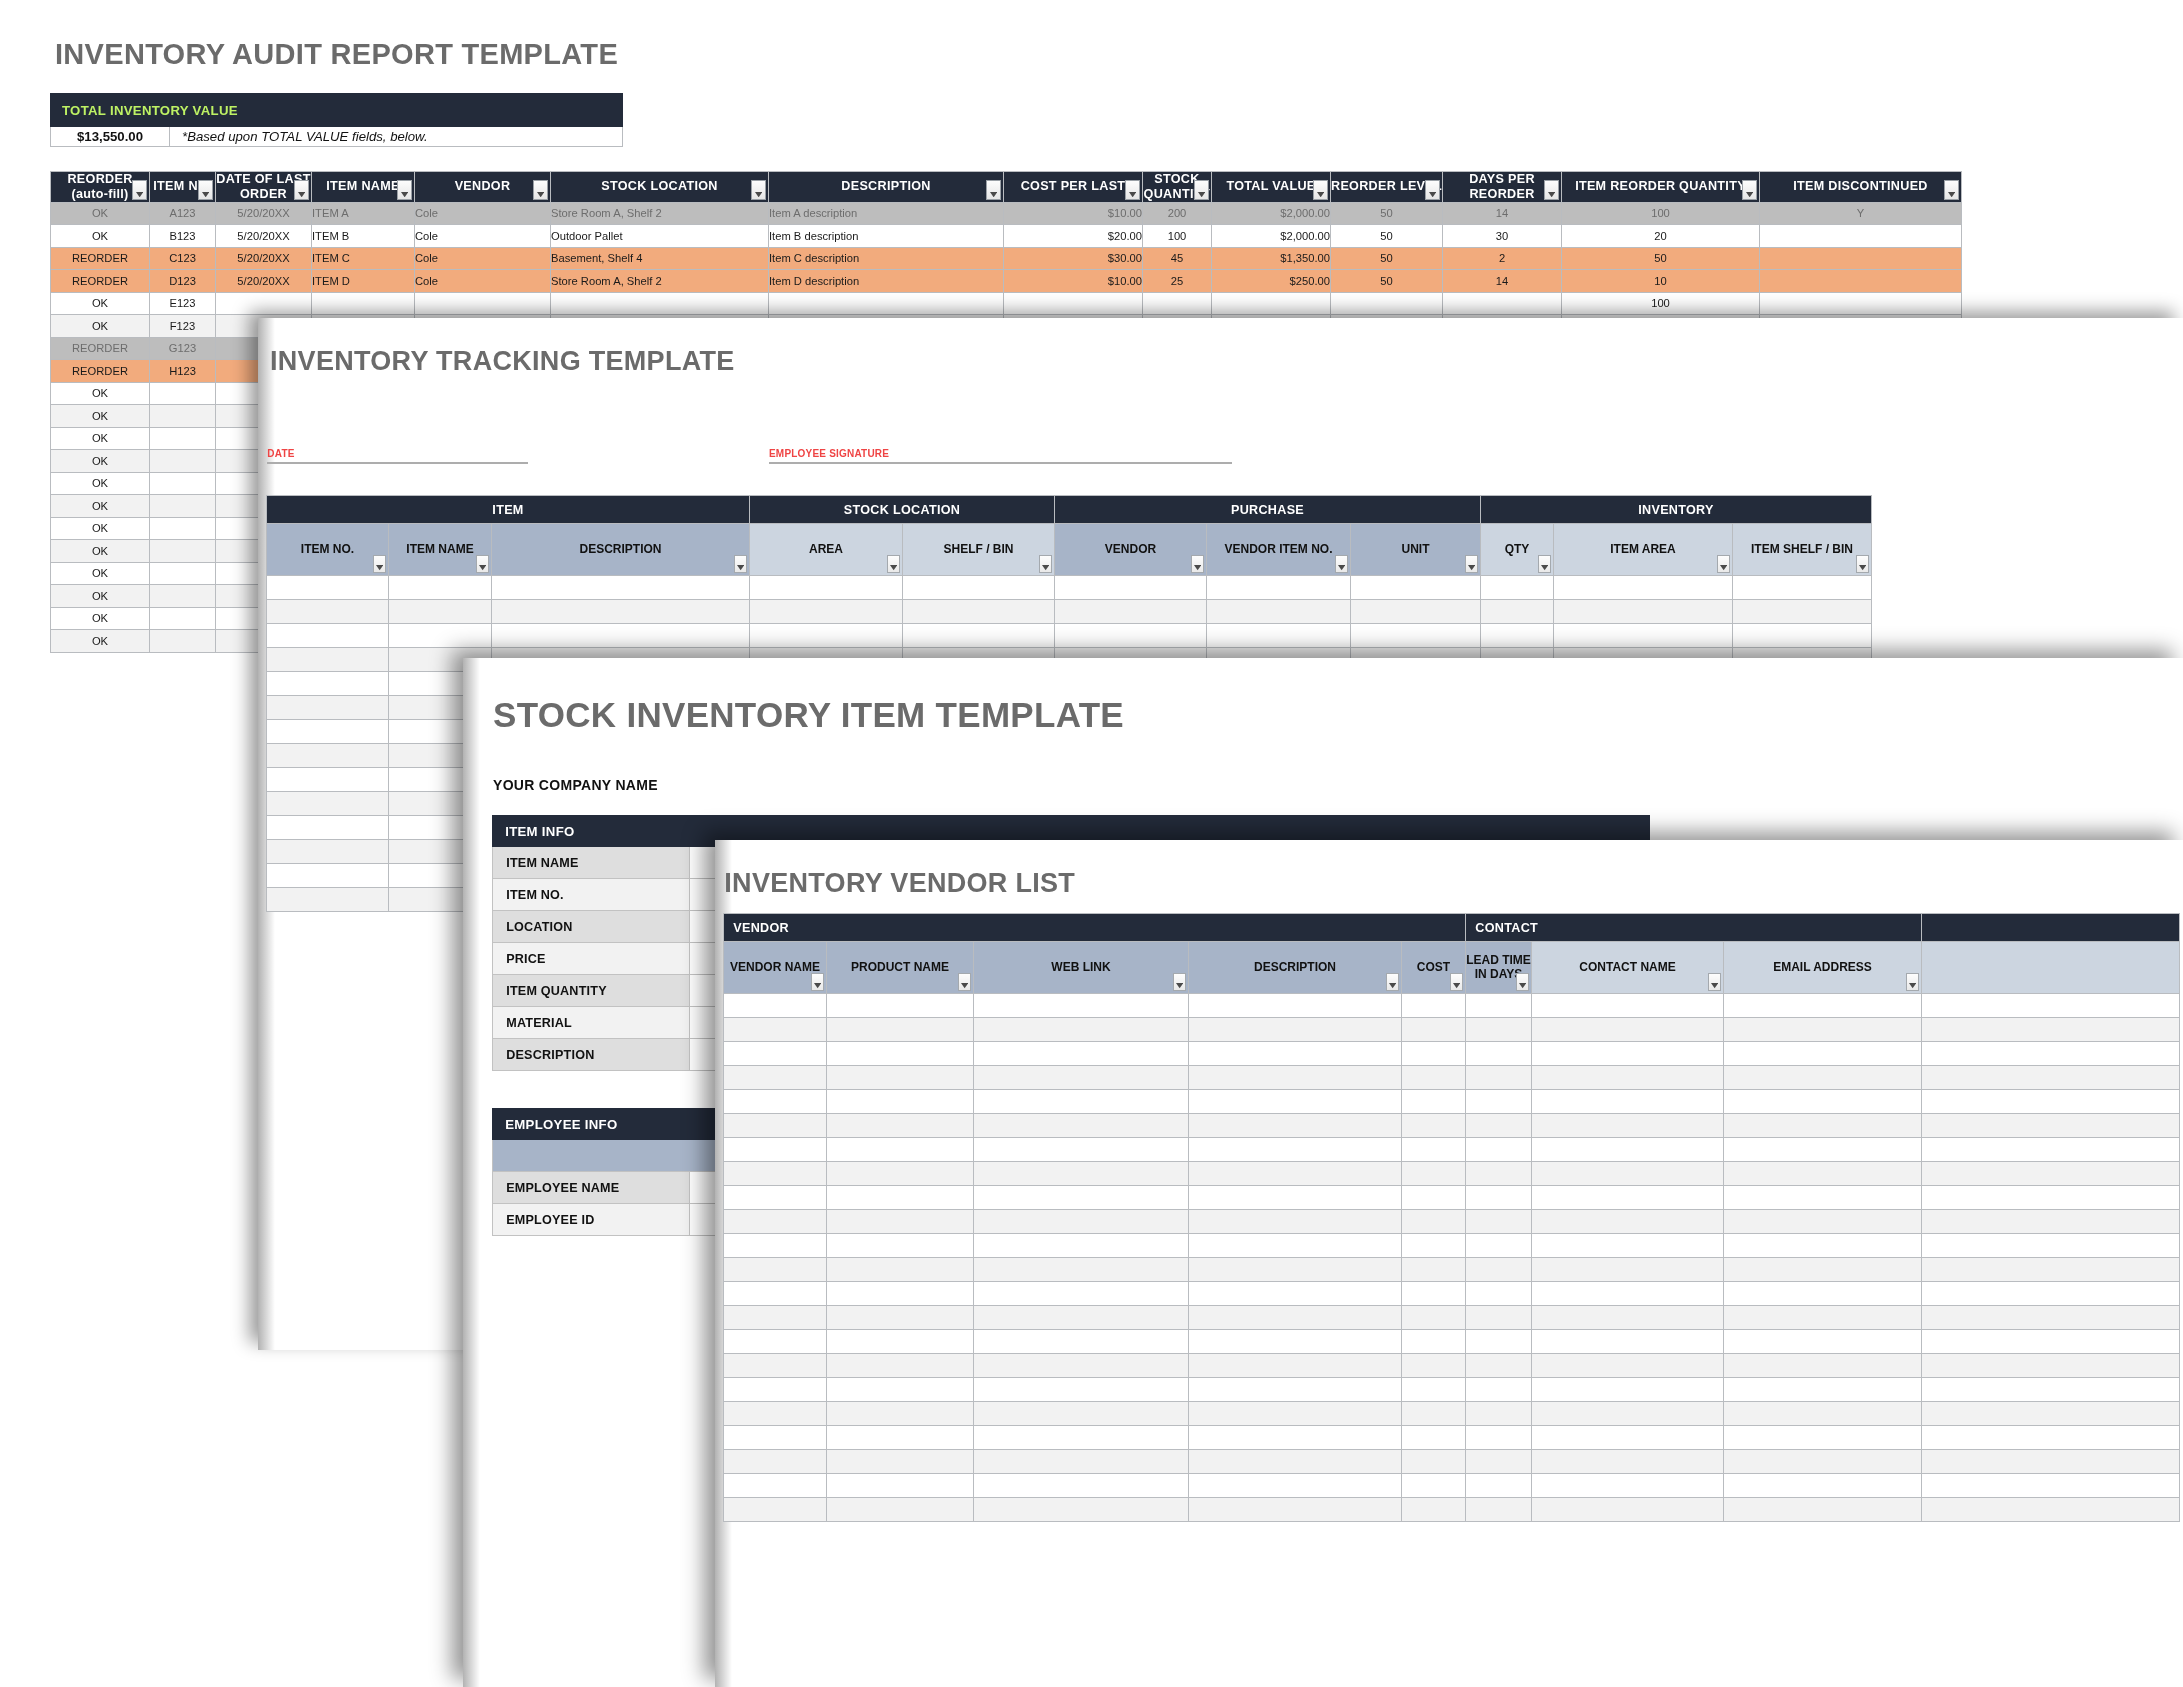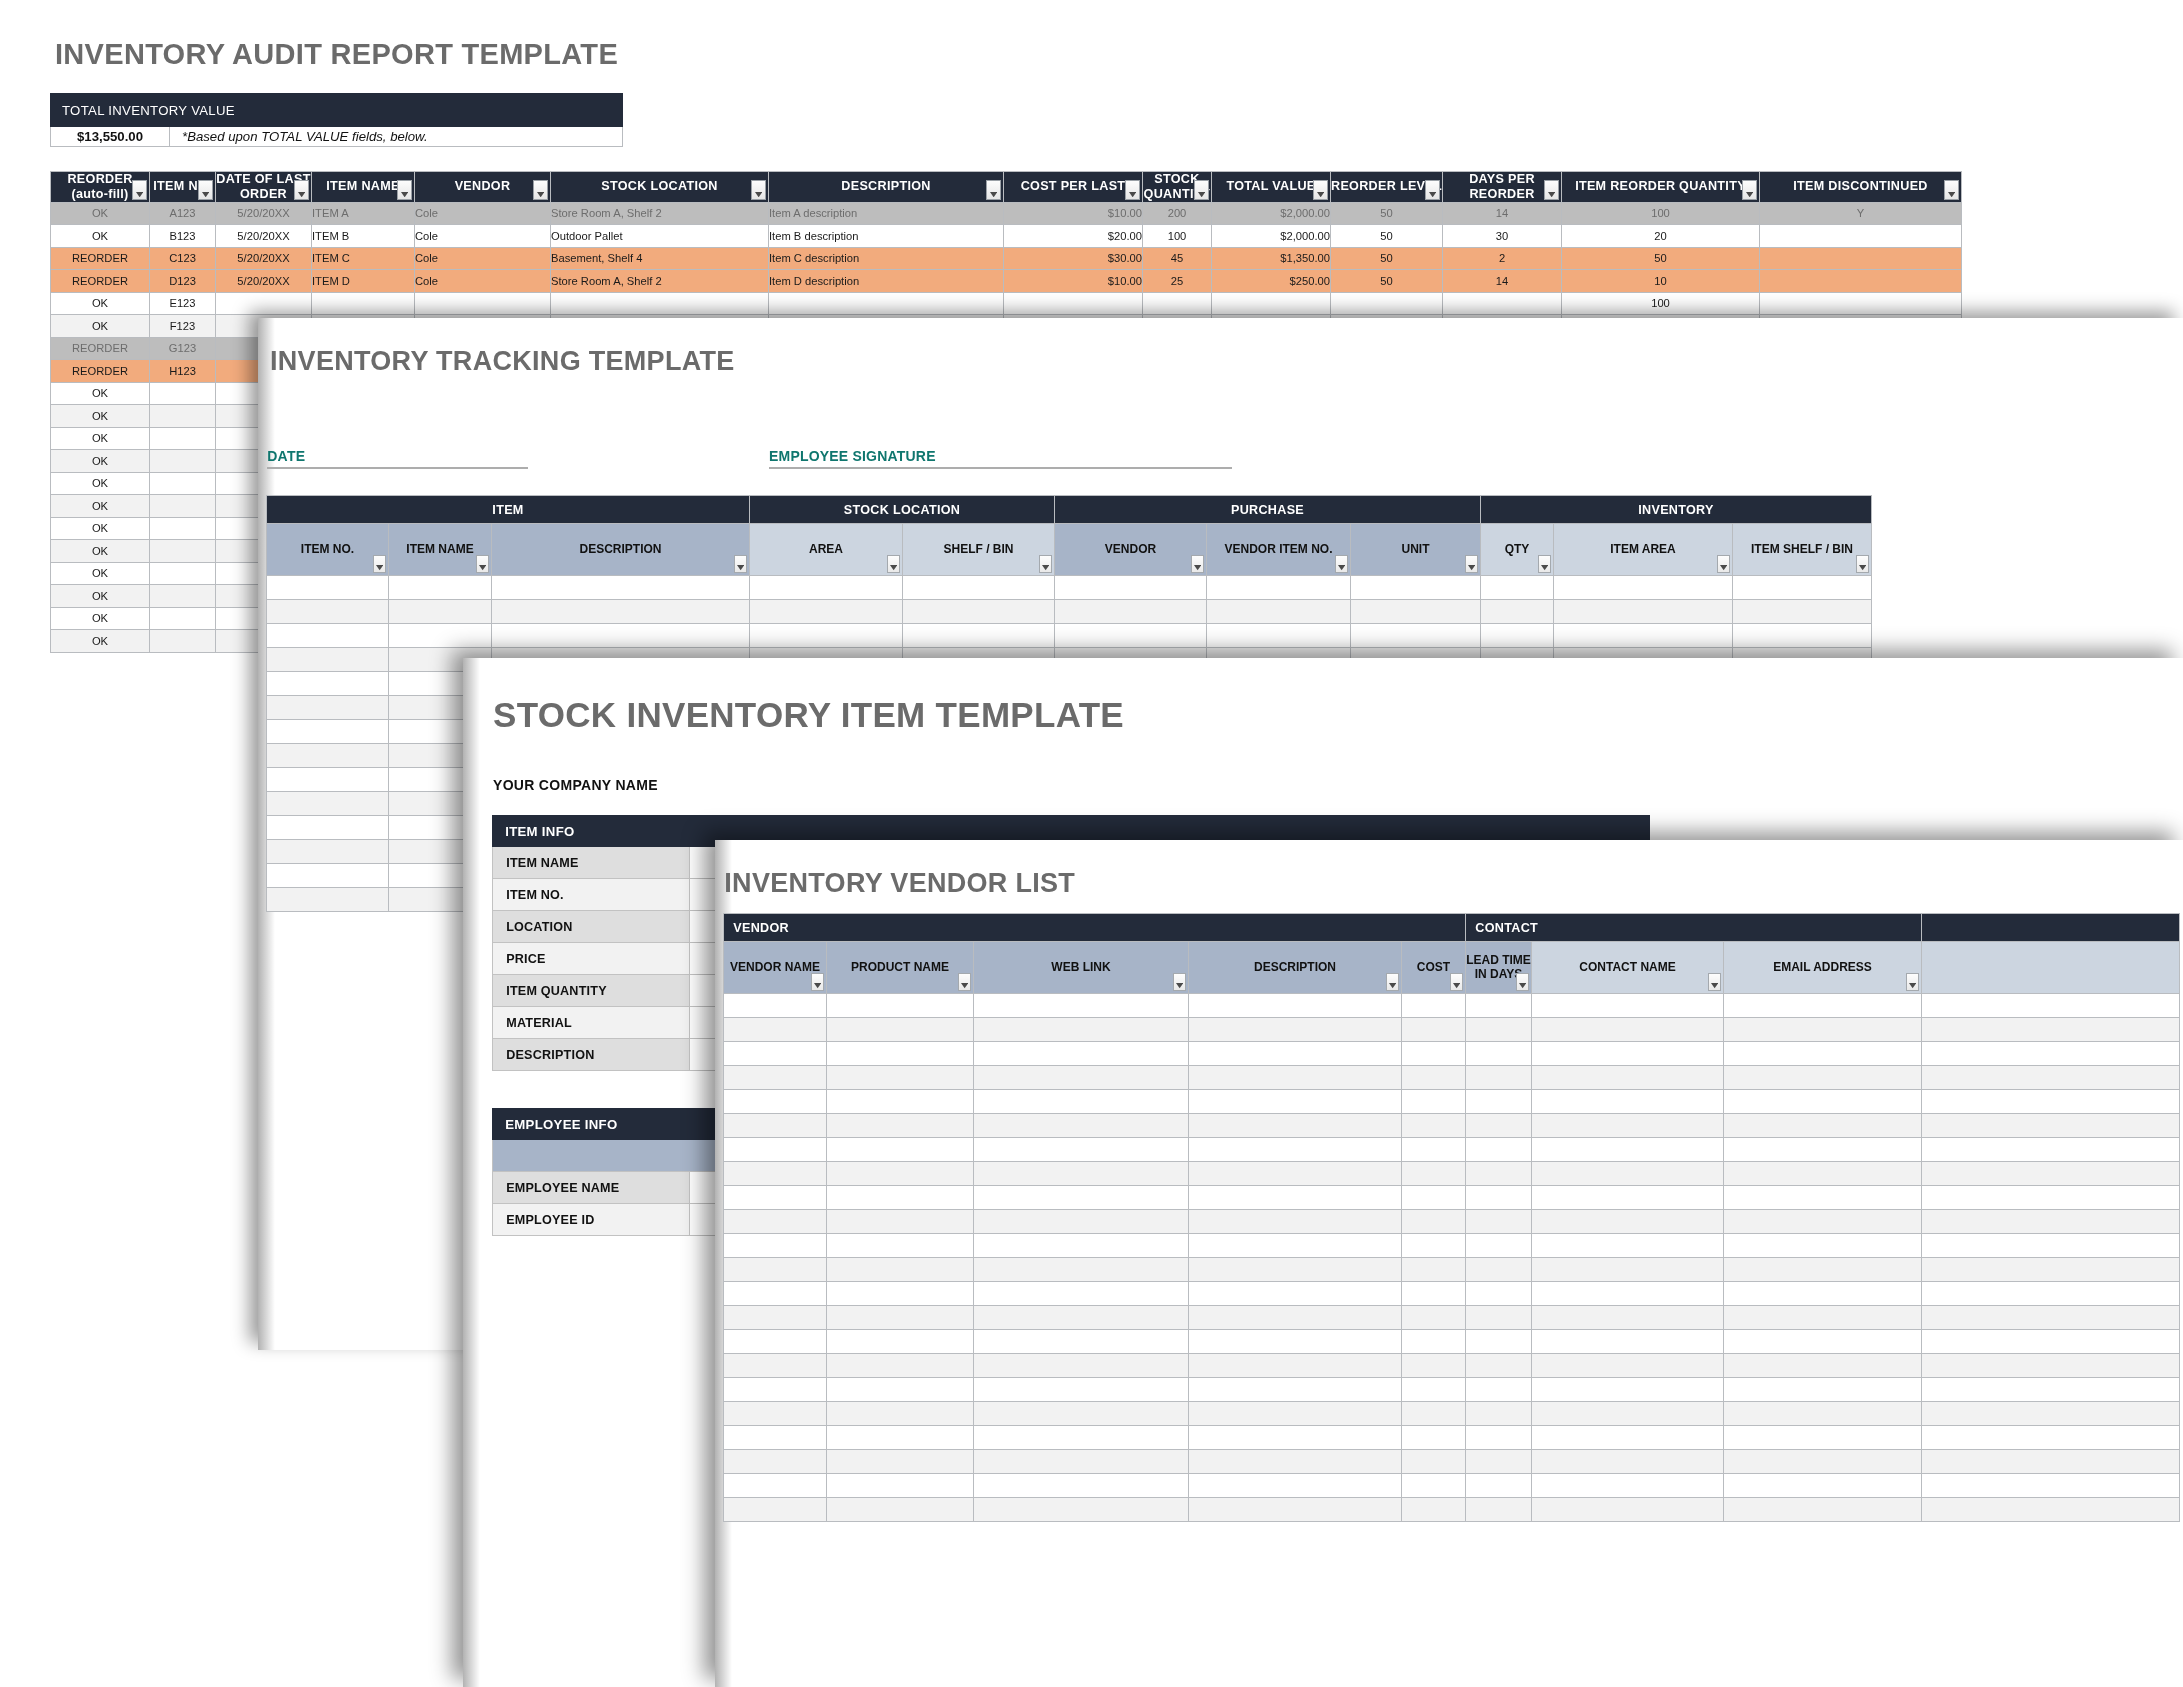--- a/index.html
+++ b/index.html
@@ -58,22 +58,22 @@
   td.l { text-align:left; }
   td.r { text-align:right; }
 
   
   #audit { left:0px; top:0px; width:2183px; height:807px; z-index:1; }
   #audit .tmpl-title { position:absolute; left:55px; top:38px; font-size:29px; }
 
   .tiv-wrap { position:absolute; left:50px; top:93px; }
   .tiv-head {
     width:573px; height:34px;
-    background:#232b3a; color:#ffffff;
-    font-weight:400; font-size:13.2px;
+    background:#232b3a; color:#bef264;
+    font-weight:700; font-size:13.2px;
     display:flex; align-items:center; padding-left:12px;
     letter-spacing:0.3px;
   }
   .tiv-body { display:flex; width:573px; height:20px; }
   .tiv-val {
     width:120px; border:0.7px solid #b9bcc0; border-top:none;
     display:flex; align-items:center; justify-content:center;
     font-weight:700; font-size:13.2px; background:#fff; color:#111;
   }
   .tiv-note {
@@ -81,21 +81,21 @@
     display:flex; align-items:center; padding-left:12px;
     font-style:italic; font-size:13.2px; background:#fff; color:#111;
   }
   #audit-table { position:absolute; left:50px; top:171px; }
 
   
   #tracking { left:258px; top:318px; width:1925px; height:1032px; z-index:2;
               box-shadow:-9.3px -6.6px 17px rgba(0,0,0,0.40); }
   #tracking .tmpl-title { position:absolute; left:12px; top:28px; font-size:27px; }
   .field-line { position:absolute; }
-  .field-line .lbl { font-weight:700; font-size:14px; color:#0f766e; letter-spacing:0.2px; }
+  .field-line .lbl { font-weight:700; font-size:10px; color:#ef4444; letter-spacing:0.2px; }
   .field-line .rule { border-bottom:2px solid #adadad; margin-top:3.3px; }
   #track-table { position:absolute; left:8px; top:177px; }
   .grp-hdr {
     background:#232b3a; color:#fff; font-weight:700; font-size:12.6px;
     text-align:center; height:28px; letter-spacing:0.3px;
   }
   .sub-a {
     background:#a7b4c8; color:#111; font-weight:700; font-size:12px;
     text-align:center; vertical-align:middle; height:52px;
     position:relative; padding:2px 10.6px 16px 2px; line-height:1.15;

